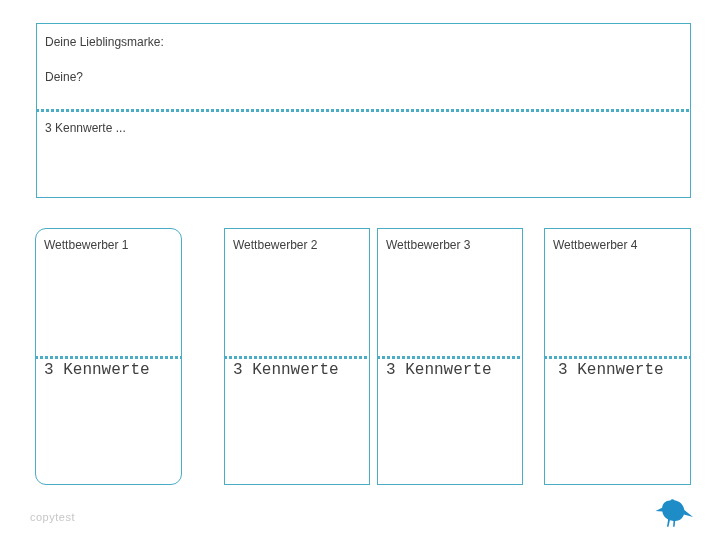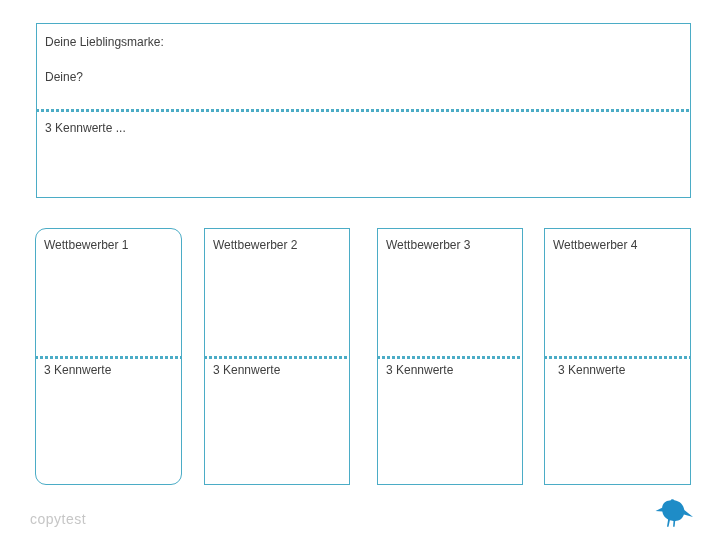--- a/index.html
+++ b/index.html
@@ -47,38 +47,38 @@
   }
 
   
   .competitor-panel{
     position:absolute;
     top:228px;height:257px;
     border:1.5px solid var(--accent);
     background:#fff;
   }
   .competitor-panel:nth-of-type(2){left:35px;width:147px;border-radius:11px;}
-  .competitor-panel:nth-of-type(3){left:204px;width:146px;}
+  .competitor-panel:nth-of-type(3){left:224px;width:146px;}
   .competitor-panel:nth-of-type(4){left:377px;width:146px;}
   .competitor-panel:nth-of-type(5){left:544px;width:147px;}
   .competitor-panel .panel-title{
     position:absolute;left:8px;top:9px;right:4px;
     font-size:12px;line-height:14px;color:var(--text);
   }
   .competitor-panel .dashed-divider{top:127px;}
   .competitor-panel .panel-kennwerte{
     position:absolute;left:8px;top:134px;right:4px;
-    font-size:12px;line-height:14px;color:var(--text);
+    font-size:16px;line-height:14px;color:var(--text);font-family:Liberation Mono, monospace;
   }
   .competitor-panel:nth-of-type(5) .panel-kennwerte{left:13px;}
 
   
   .watermark{
     position:absolute;left:30px;top:511px;
-    font-size:14px;letter-spacing:0.5px;color:var(--muted);
+    font-size:11px;letter-spacing:0.5px;color:var(--muted);
   }
   .logo{
     position:absolute;left:654px;top:497px;
     width:40px;height:35px;color:var(--bird);
   }
   .logo svg{display:block;width:100%;height:100%;}
 </style>
 </head>
 <body>
 

